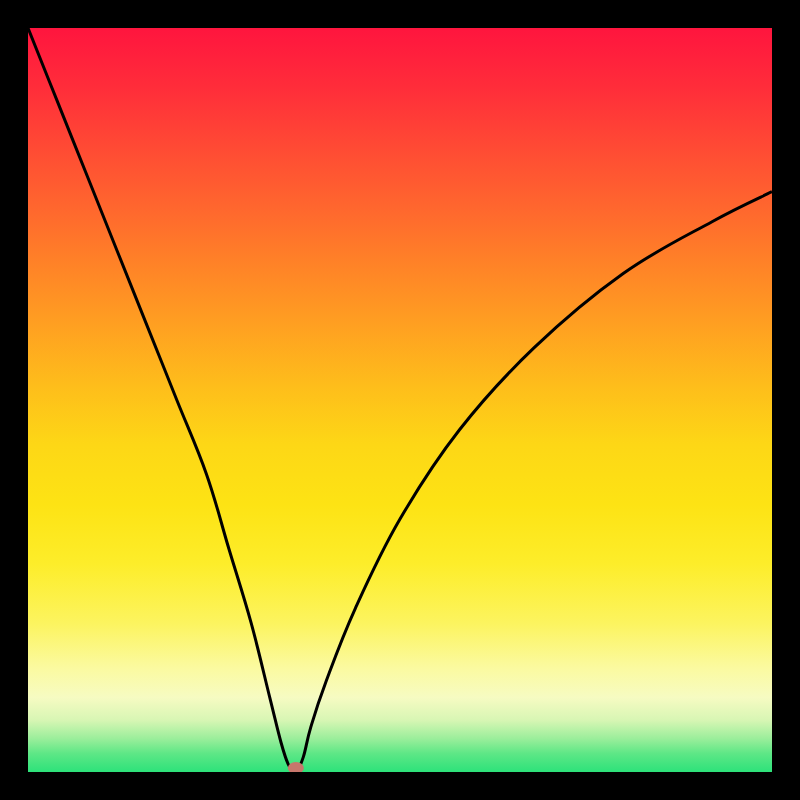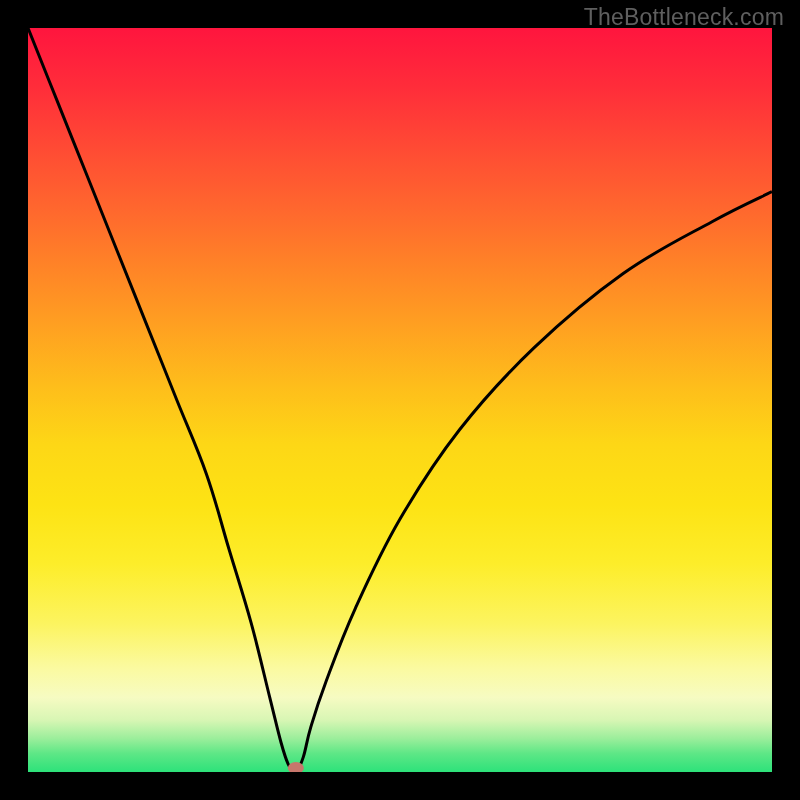--- a/index.html
+++ b/index.html
@@ -36,21 +36,20 @@
   }
   svg {
     display: block;
   }
 </style>
 </head>
 <body>
 
 <div class="frame">
 
-  <div class="watermark">TheBottleneck.com</div>
 
   <div class="plot-area">
     <svg id="chart-svg" width="744" height="744" viewBox="0 0 744 744">
       <defs>
         <linearGradient id="bg-grad" x1="0" y1="0" x2="0" y2="1">
 
         <stop offset="0%" stop-color="#ff153e"></stop>
             <stop offset="8%" stop-color="#ff2d3a"></stop>
             <stop offset="16%" stop-color="#ff4a34"></stop>
             <stop offset="24%" stop-color="#ff662e"></stop>

